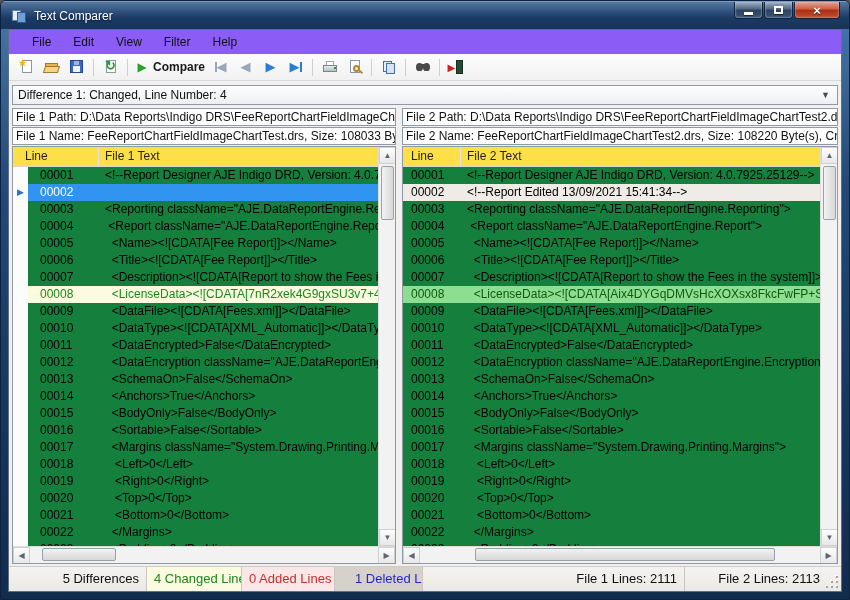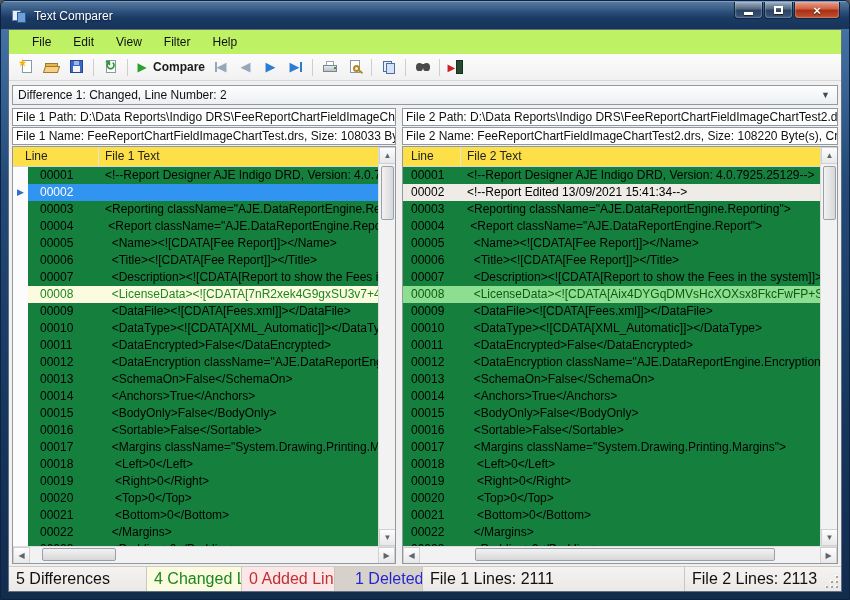--- a/index.html
+++ b/index.html
@@ -25,21 +25,21 @@
   .winbtn.min, .winbtn.max { width:29px; background:linear-gradient(#9db0c4, #51647c 45%, #2c4160 50%, #3a567a); }
   .winbtn.close { width:46px; background:linear-gradient(#e8a08c, #cf5b3c 45%, #a82e16 50%, #c4502e); }
   .glyph-min { width:9px; height:3px; background:#fff; margin-top:6px; box-shadow:0 1px 1px #222; }
   .glyph-max { width:9px; height:8px; border:2px solid #fff; box-shadow:0 1px 1px #222; }
   .glyph-close { color:#fff; font-size:13px; font-weight:bold; line-height:15px; text-shadow:0 1px 1px #222; }
 
   
   .client { flex:1; margin:0 7px 7px; background:#f2f0ee; border:1px solid #5f6f84;
     display:flex; flex-direction:column; overflow:hidden; }
 
-  .menubar { height:24px; flex:none; background:#bef264; display:flex; align-items:flex-start; padding-left:12px; }
+  .menubar { height:24px; flex:none; background:#8b5cf6; display:flex; align-items:flex-start; padding-left:12px; }
   .menu-item { font-size:12px; color:#111; padding:0 11px; line-height:24px; cursor:default; }
 
   .toolbar { height:27px; flex:none; background:linear-gradient(#fcfcfc,#f1f1f1);
     border-bottom:1px solid #d7d7d7; display:flex; align-items:center; padding:0 5px; }
   .tbtn { height:23px; min-width:25px; display:flex; align-items:center; justify-content:center; padding:0 3px; }
   .tsep { width:1px; height:17px; background:#cfcfcf; margin:0 4px; }
   .compare-label { font-size:12px; font-weight:bold; color:#1a1a1a; margin-left:4px; }
 
   
   .ic { position:relative; width:16px; height:16px; flex:none; }
@@ -115,21 +115,21 @@
   .hscroll { height:17px; flex:none; background:#f2f2f2; border-top:1px solid #dcdcdc; display:flex; align-items:stretch; }
   .sbtn { width:17px; height:17px; flex:none; display:flex; align-items:center; justify-content:center;
     color:#5d6670; font-size:8px; background:linear-gradient(#fdfdfd,#e8e8e8); border:1px solid #d0d0d0; }
   .vthumb { width:13px; margin:2px auto 0; background:linear-gradient(90deg,#f2f2f2,#d8d8d8); border:1px solid #9aa0a8; border-radius:2px; }
   .hthumb { height:13px; margin-top:1px; background:linear-gradient(#f2f2f2,#d8d8d8); border:1px solid #9aa0a8; border-radius:2px; flex:none; }
   .htrack { flex:1; display:flex; }
   .vscroll .sp { flex:1; }
 
   
   .statusbar { height:25px; flex:none; background:linear-gradient(#f5f3f1,#ebe8e5); border-top:1px solid #cfcac3;
-    display:flex; align-items:stretch; font-size:16px; color:#111; }
+    display:flex; align-items:stretch; font-size:13px; color:#111;text-align:right; }
   .seg { line-height:23px; padding:0 7px; border-right:1px solid #cbc6bf; white-space:nowrap; overflow:hidden; flex:none; }
   .seg-diff { width:138px; }
   .seg-changed { width:95px; }
   .seg-added { width:93px; }
   .seg-deleted { width:88px; }
   .seg-f1 { width:262px; }
   .seg-f2 { flex:1; border-right:none; }
   .grip { width:14px; flex:none; position:relative; }
   .grip i { position:absolute; width:2px; height:2px; background:#a9a49d; box-shadow:-1px -1px 0 #fff; }
   .grip i:nth-child(1){ right:3px; bottom:3px; } .grip i:nth-child(2){ right:3px; bottom:8px; }
@@ -257,21 +257,21 @@
       <span class="tsep"></span>
       <span class="tbtn">
         <span class="ic">
             <span class="ic-door"></span>
             <span class="ic-exit-arrow">▶</span>
           </span>
       </span>
     </div>
 
     <div class="diffbar">
-      <span class="diffbar-text">Difference 1: Changed, Line Number: 2</span>
+      <span class="diffbar-text">Difference 1: Changed, Line Number: 4</span>
       <span class="diffbar-arrow">▼</span>
     </div>
 
     <div class="panes">
 
       <div class="pane pane-left">
         <div class="inforow">File 1 Path: D:\Data Reports\Indigo DRS\FeeReportChartFieldImageChartTest.drs</div>
         <div class="inforow">File 1 Name: FeeReportChartFieldImageChartTest.drs, Size: 108033 Byte(s), Created: 12/09/2021</div>
         <div class="grid">
           <div class="grid-top">

